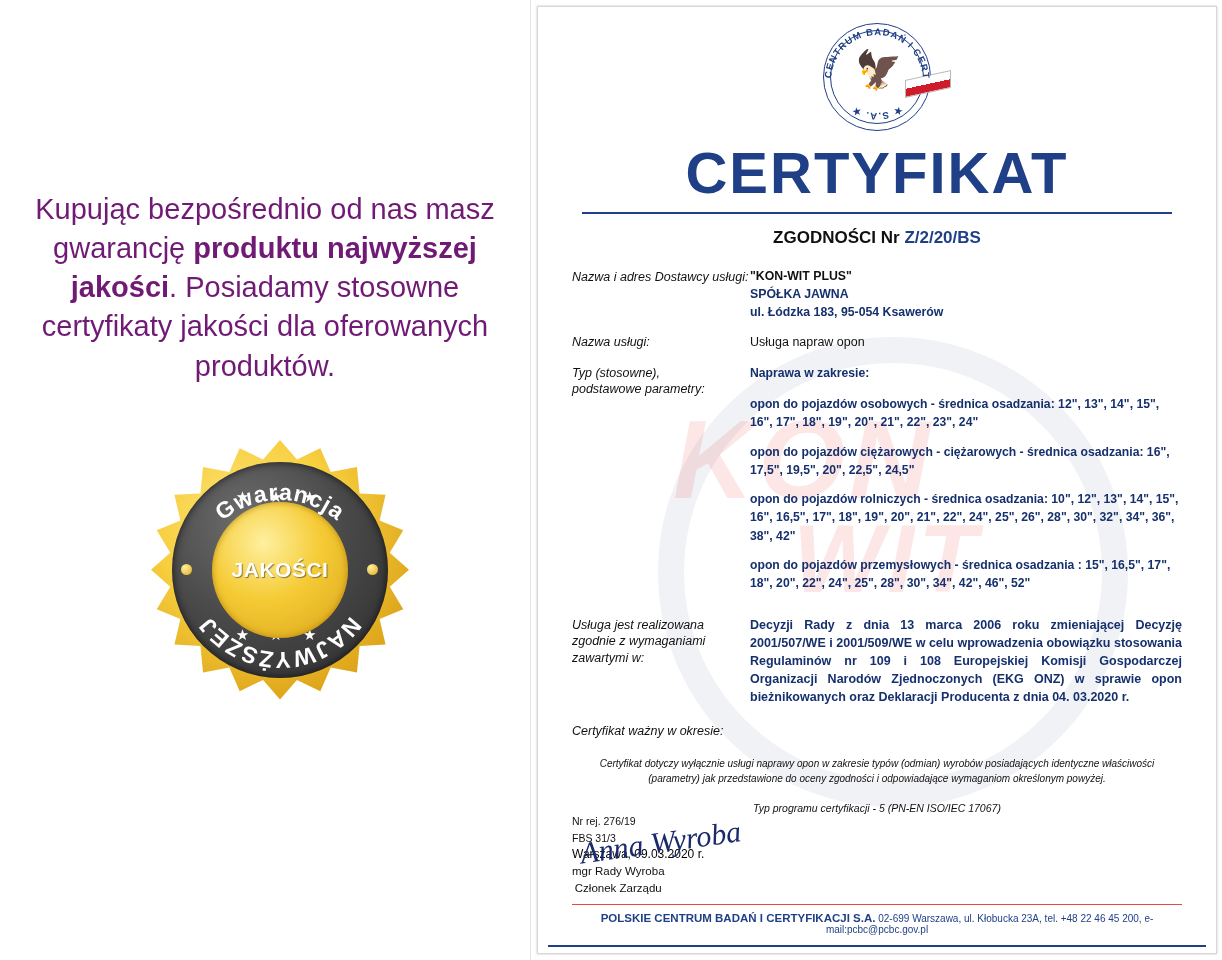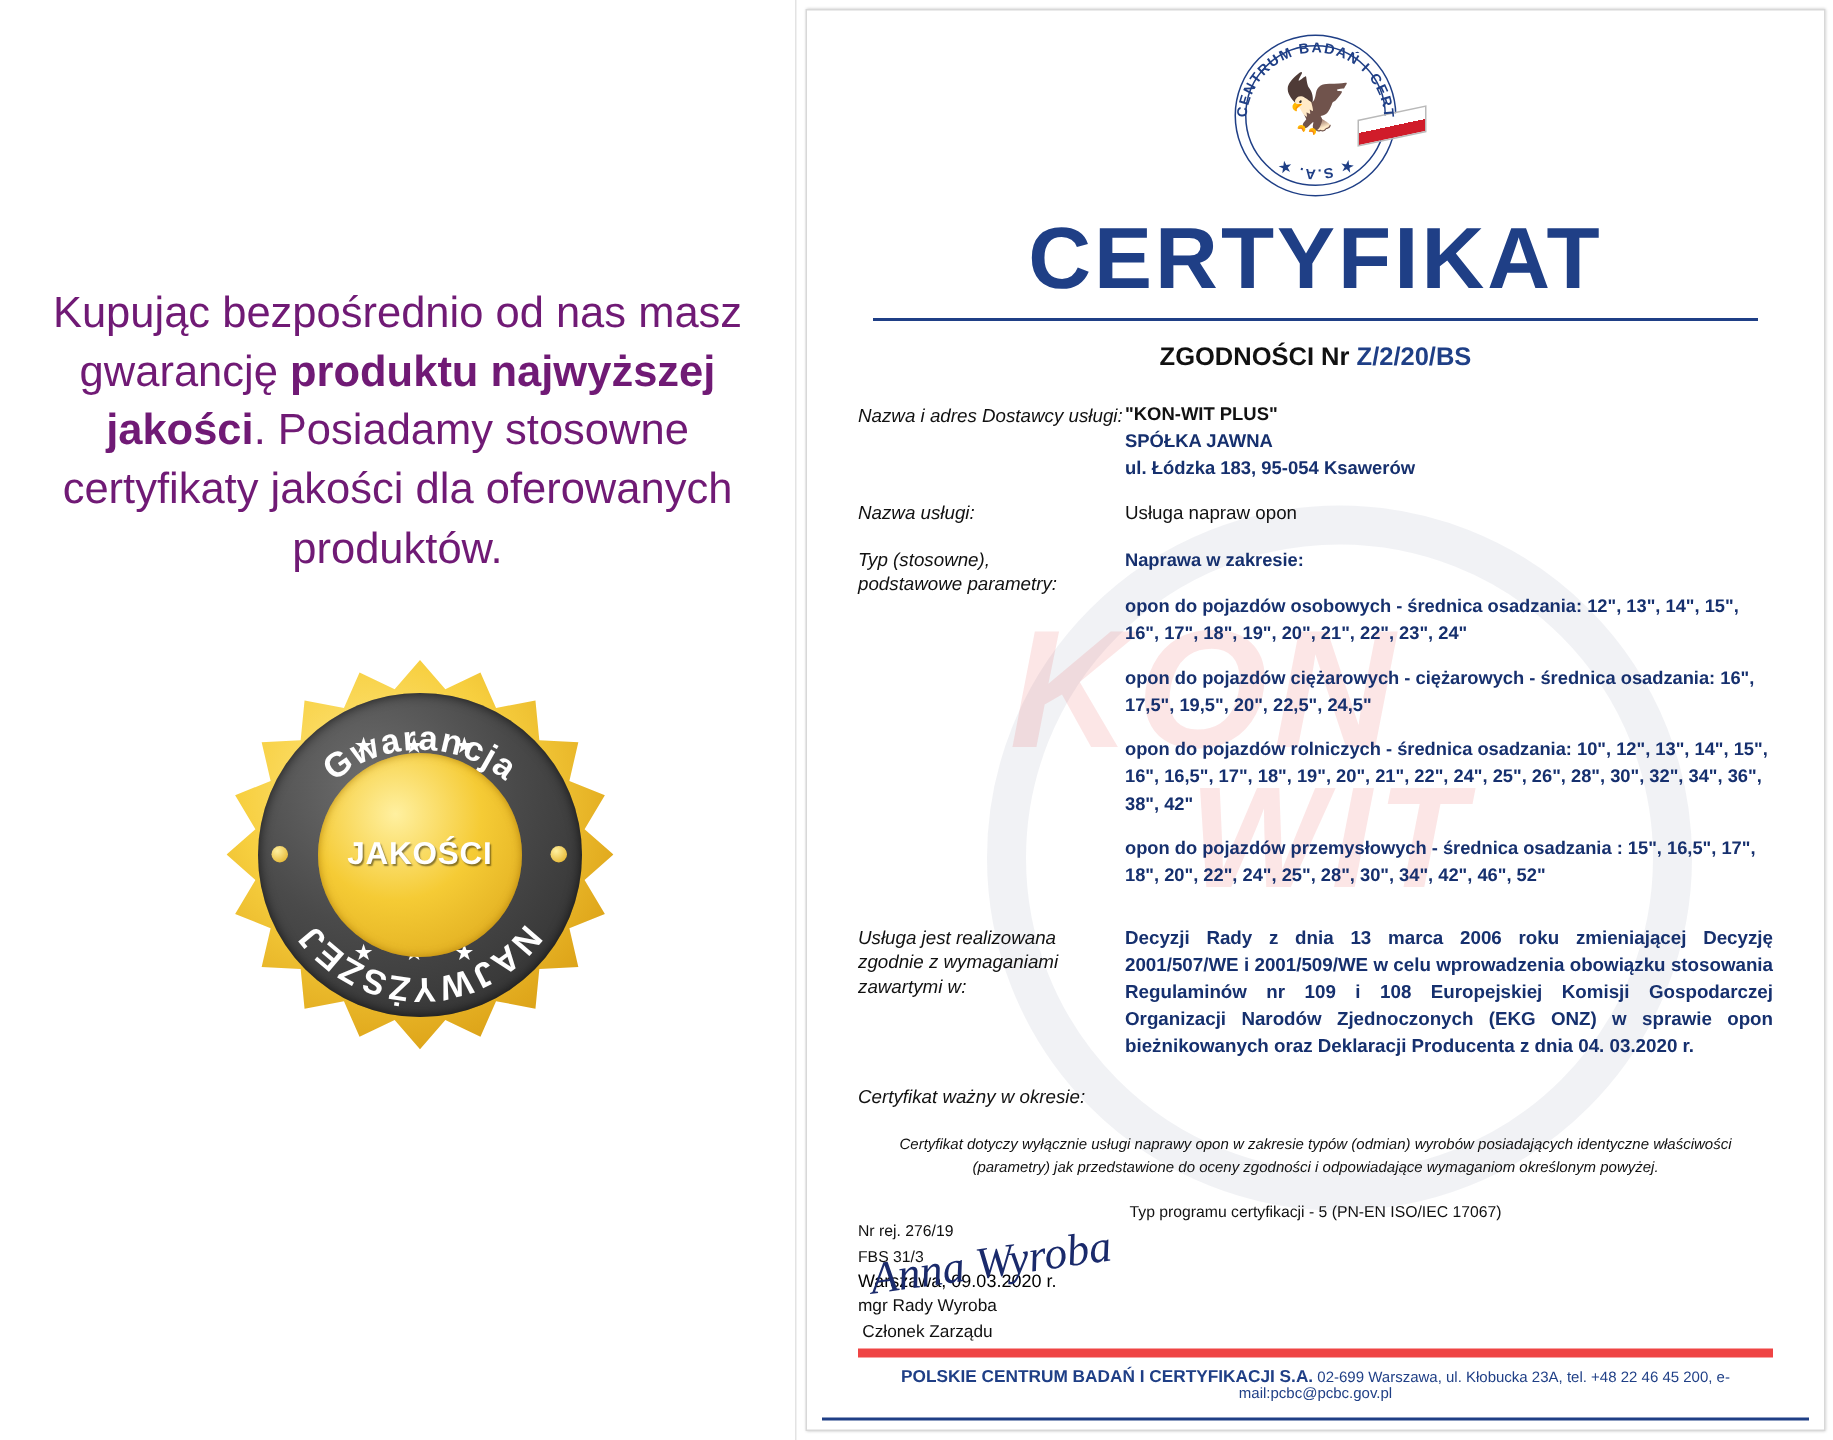--- a/index.html
+++ b/index.html
@@ -165,39 +165,39 @@
   .type-block p.head { margin-bottom: 13px; }
 
   .just { text-align:justify; font-size:12.2px; color:#16306e; font-weight:bold;
     line-height:1.55; }
 
   .small-note {
     font-size:10px; font-style:italic; color:#111; text-align:center;
     margin: 16px 26px 0 26px; line-height:1.5; position:relative; z-index:2;
   }
   .prog-note {
-    font-size:10.5px; color:#111; text-align:center;
+    font-size:10.5px; font-style:italic; color:#111; text-align:center;
     margin: 16px 0 0 0; position:relative; z-index:2;
   }
 
   #footer-area { position:absolute; left:34px; right:34px; bottom:56px; }
   #footer-row { display:flex; align-items:flex-start; justify-content:space-between;flex-direction:column; }
   .reg { font-size:10.5px; color:#111; line-height:1.6; }
   .city { font-size:12px; color:#000000; padding-bottom:2px; }
   .sign { text-align:center; position:relative; }
   .sign .scribble {
     position:absolute; left:8px; top:-34px; width:110px; height:36px;
     color:#1a2a6b; font-size:30px; font-family:"Liberation Serif", serif;
     font-style:italic; transform: rotate(-8deg); white-space:nowrap;
   }
   .sign .nm { font-size:11.5px; color:#111; line-height:1.5; }
 
   #cert-footer {
     position:absolute; left:34px; right:34px; bottom:18px;
-    border-top:6px solid #ef4444; padding-top:7px;
+    border-top:1px solid #ef4444; padding-top:7px;
     text-align:center; color:#1f3f86; font-size:10px;
   }
   #cert-footer b { font-size:11.5px; }
   #bottom-rule {
     position:absolute; left:10px; right:10px; bottom:6px; height:2px; background:#1f3f86;
   }
 </style>
 </head>
 <body>
 

